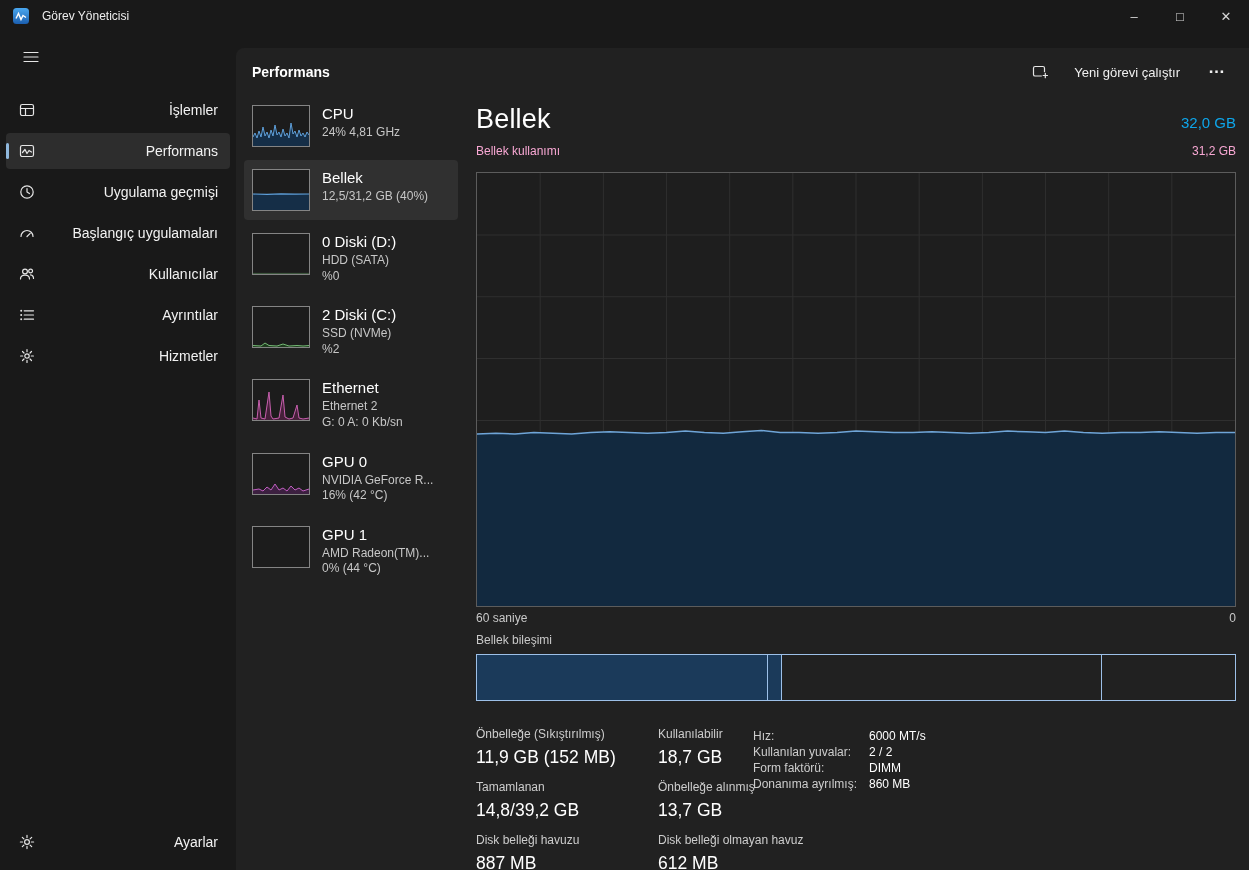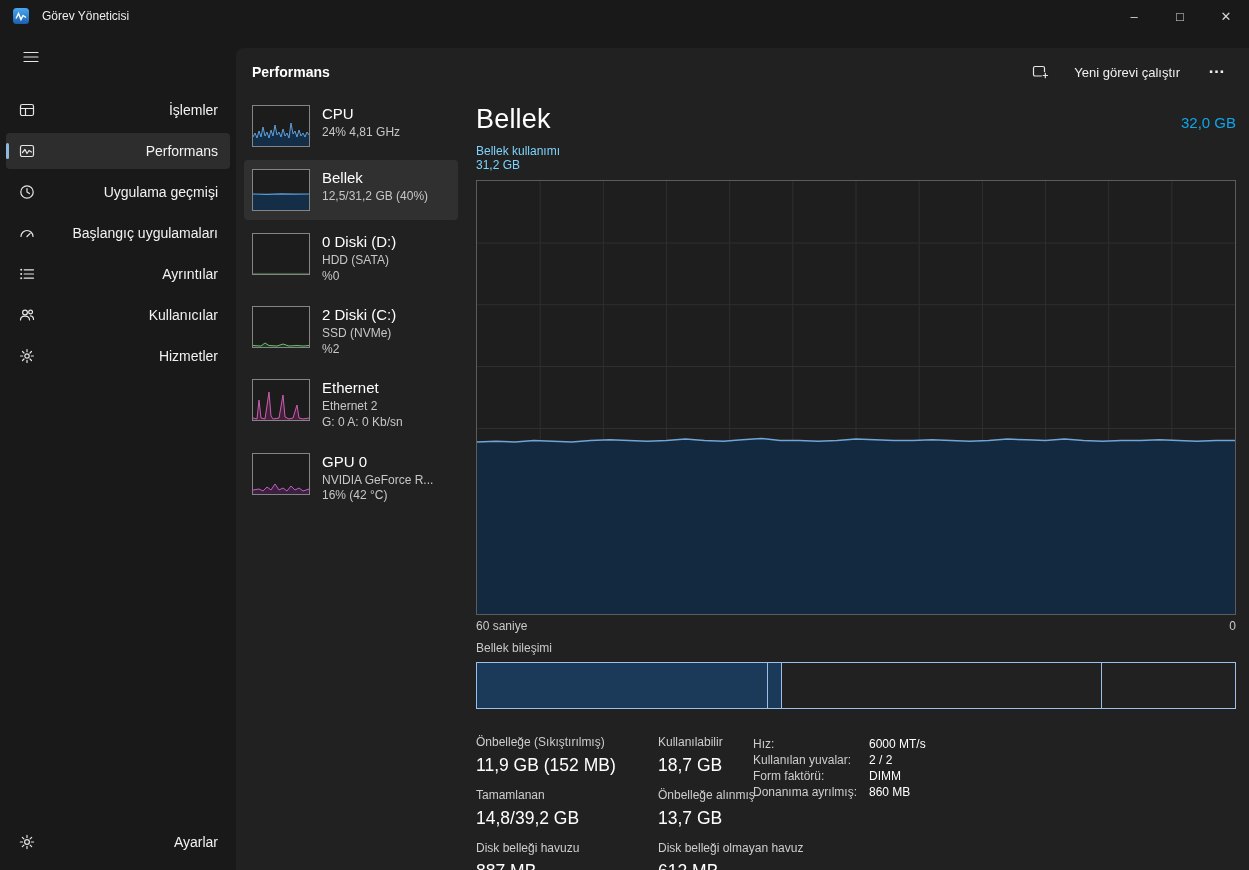--- a/index.html
+++ b/index.html
@@ -47,22 +47,22 @@
   .perf-item.selected { background:#303030; }
   .thumb { width:58px; height:42px; border:1px solid #848484; flex:0 0 58px; background:#1c1c1c; }
   .thumb svg { display:block; width:100%; height:100%; }
   .pname { font-size:15px; color:#fff; margin-bottom:3px; }
   .pline { font-size:12px; color:#c7c7c7; line-height:1.3; }
   
   .detail { flex:1; padding-left:18px; display:flex; flex-direction:column; }
   .detail-header { display:flex; align-items:baseline; margin-top:8px; }
   .detail-header h2 { font-size:27px; font-weight:400; color:#fff; letter-spacing:0.2px; }
   .mem-total { margin-left:auto; font-size:15px; color:#0ea5e9; }
-  .scale-row { display:flex; justify-content:space-between; font-size:12px; color:#7dd3fc;
-               margin-top:9px; margin-bottom:8px;flex-direction:column; }
+  .scale-row { display:flex; justify-content:space-between; font-size:12px; color:#f9a8d4;
+               margin-top:9px; margin-bottom:14px; }
   .graph-box { height:435px; border:1px solid #5c5c5c; background:#1e1e1e; }
   .graph-box svg { display:block; width:100%; height:100%; }
   .x-row { display:flex; justify-content:space-between; font-size:12px; color:#c9c9c9; margin-top:4px; }
   .comp-label { font-size:12px; color:#c9c9c9; margin-top:8px; margin-bottom:7px; }
   .comp-bar { height:47px; border:1px solid #9dc0e8; display:flex; }
   .comp-seg { height:100%; }
   .comp-seg + .comp-seg { border-left:1px solid #9dc0e8; }
   
   .stats { display:flex; margin-top:26px; position:relative; }
   .stats-grid { display:grid; grid-template-columns:170px auto; column-gap:12px; align-content:start; }
@@ -141,38 +141,38 @@
           <svg width="16" height="16" viewBox="0 0 16 16">
               <path class="icon-stroke" d="M2 11.5a6 6 0 0 1 12 0"></path>
               <path class="icon-stroke" d="M8 11.5l3.2-3.2"></path>
             </svg>
         </span>
         <span class="nav-label">Başlangıç uygulamaları</span>
       </div>
       <div class="nav-item">
         <span class="nav-icon">
           <svg width="16" height="16" viewBox="0 0 16 16">
+              <circle class="icon-stroke" cx="6" cy="5.5" r="2.4"></circle>
+              <path class="icon-stroke" d="M1.5 13c0-2.4 2-3.9 4.5-3.9S10.5 10.6 10.5 13"></path>
+              <circle class="icon-stroke" cx="11.6" cy="5" r="1.9"></circle>
+              <path class="icon-stroke" d="M11.5 8.8c1.9.2 3 1.7 3 3.7"></path>
+            </svg>
+        </span>
+        <span class="nav-label">Kullanıcılar</span>
+      </div>
+      <div class="nav-item">
+        <span class="nav-icon">
+          <svg width="16" height="16" viewBox="0 0 16 16">
               <path class="icon-stroke" d="M5.2 3.8h9.3M5.2 8h9.3M5.2 12.2h9.3"></path>
               <circle cx="2.2" cy="3.8" r="1" fill="#e6e6e6"></circle>
               <circle cx="2.2" cy="8" r="1" fill="#e6e6e6"></circle>
               <circle cx="2.2" cy="12.2" r="1" fill="#e6e6e6"></circle>
             </svg>
         </span>
         <span class="nav-label">Ayrıntılar</span>
-      </div>
-      <div class="nav-item">
-        <span class="nav-icon">
-          <svg width="16" height="16" viewBox="0 0 16 16">
-              <circle class="icon-stroke" cx="6" cy="5.5" r="2.4"></circle>
-              <path class="icon-stroke" d="M1.5 13c0-2.4 2-3.9 4.5-3.9S10.5 10.6 10.5 13"></path>
-              <circle class="icon-stroke" cx="11.6" cy="5" r="1.9"></circle>
-              <path class="icon-stroke" d="M11.5 8.8c1.9.2 3 1.7 3 3.7"></path>
-            </svg>
-        </span>
-        <span class="nav-label">Kullanıcılar</span>
       </div>
       <div class="nav-item">
         <span class="nav-icon">
           <svg width="16" height="16" viewBox="0 0 16 16">
               <circle class="icon-stroke" cx="8" cy="8" r="2.2"></circle>
               <path class="icon-stroke" d="M8 1.6v2.1M8 12.3v2.1M1.6 8h2.1M12.3 8h2.1M3.5 3.5L5 5M11 11l1.5 1.5M12.5 3.5L11 5M5 11l-1.5 1.5"></path>
             </svg>
         </span>
         <span class="nav-label">Hizmetler</span>
       </div>
@@ -287,20 +287,30 @@
               <polyline fill="none" stroke="#c05fc0" stroke-width="1" points="0,36 6,35 10,37 14,33 18,36 22,30 26,36 30,34 34,37 38,32 42,36 46,34 50,37 56,35"></polyline>
             </svg>
           </div>
           <div class="meta">
             <div class="pname">GPU 0</div>
             <div class="pline">NVIDIA GeForce R...</div>
             <div class="pline">16% (42 °C)</div>
           </div>
         </div>
 
+        <div class="perf-item">
+          <div class="thumb">
+            <svg viewBox="0 0 56 40" preserveAspectRatio="none"></svg>
+          </div>
+          <div class="meta">
+            <div class="pname">GPU 1</div>
+            <div class="pline">AMD Radeon(TM)...</div>
+            <div class="pline">0% (44 °C)</div>
+          </div>
+        </div>
 
       </aside>
 
       <section class="detail">
         <div class="detail-header">
           <h2>Bellek</h2>
           <span class="mem-total">32,0 GB</span>
         </div>
         <div class="scale-row">
           <span>Bellek kullanımı</span>

